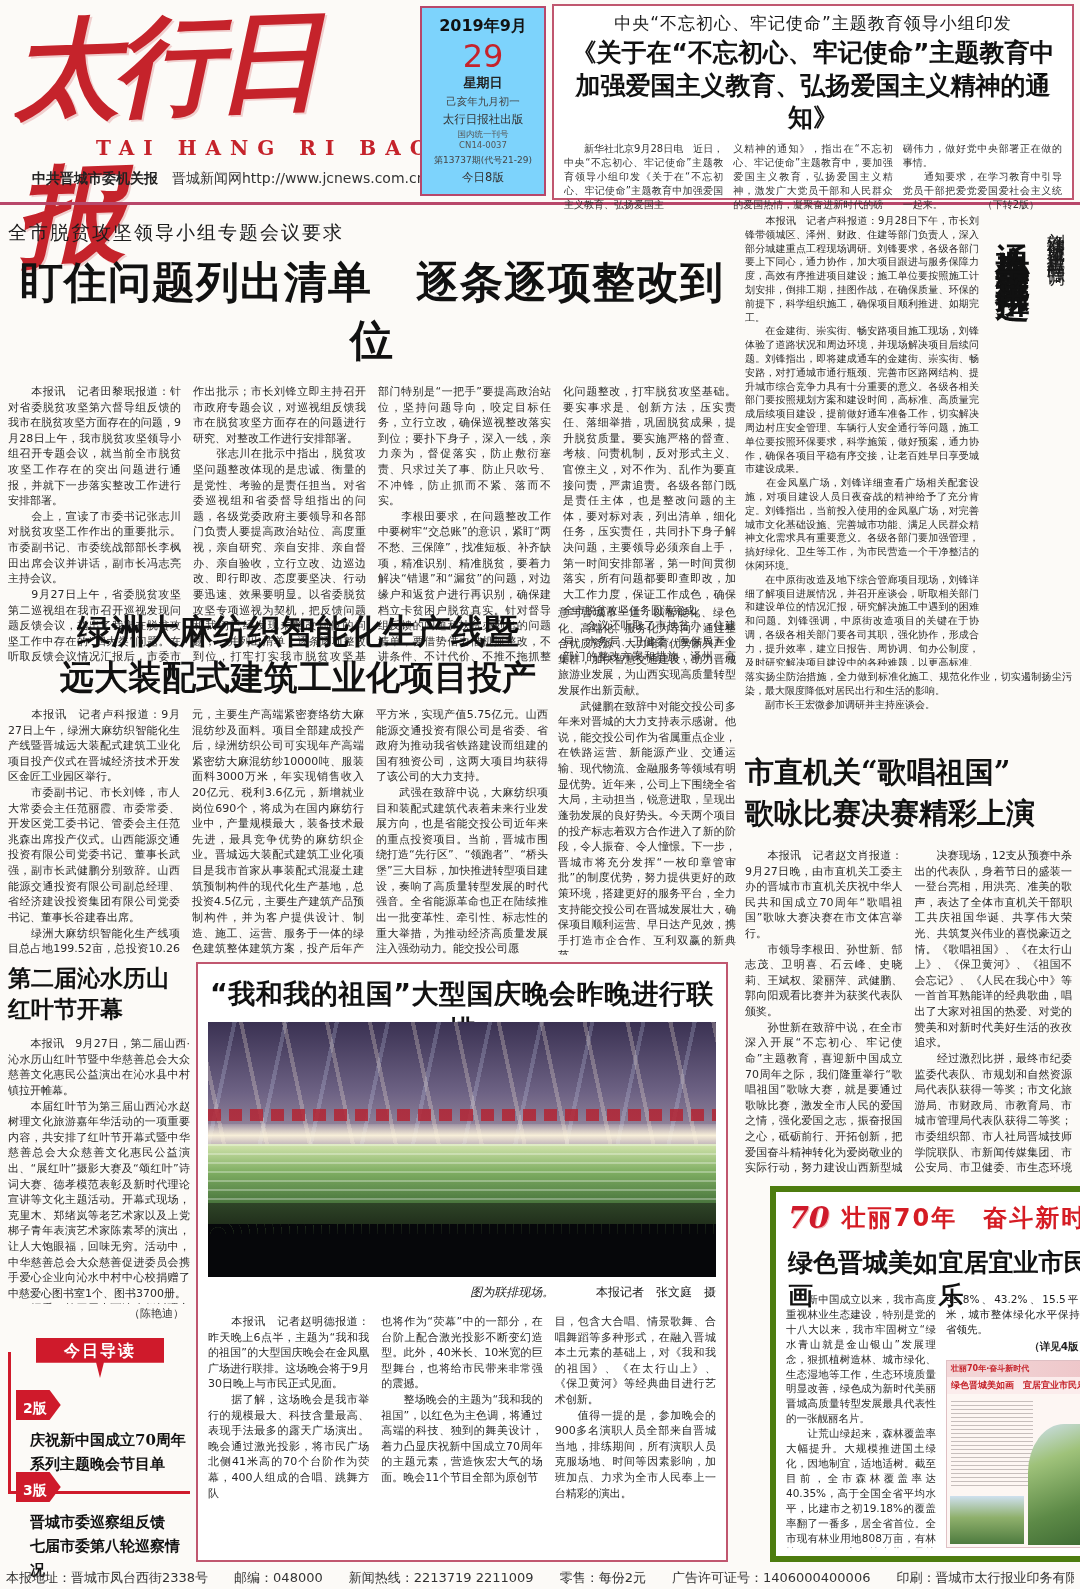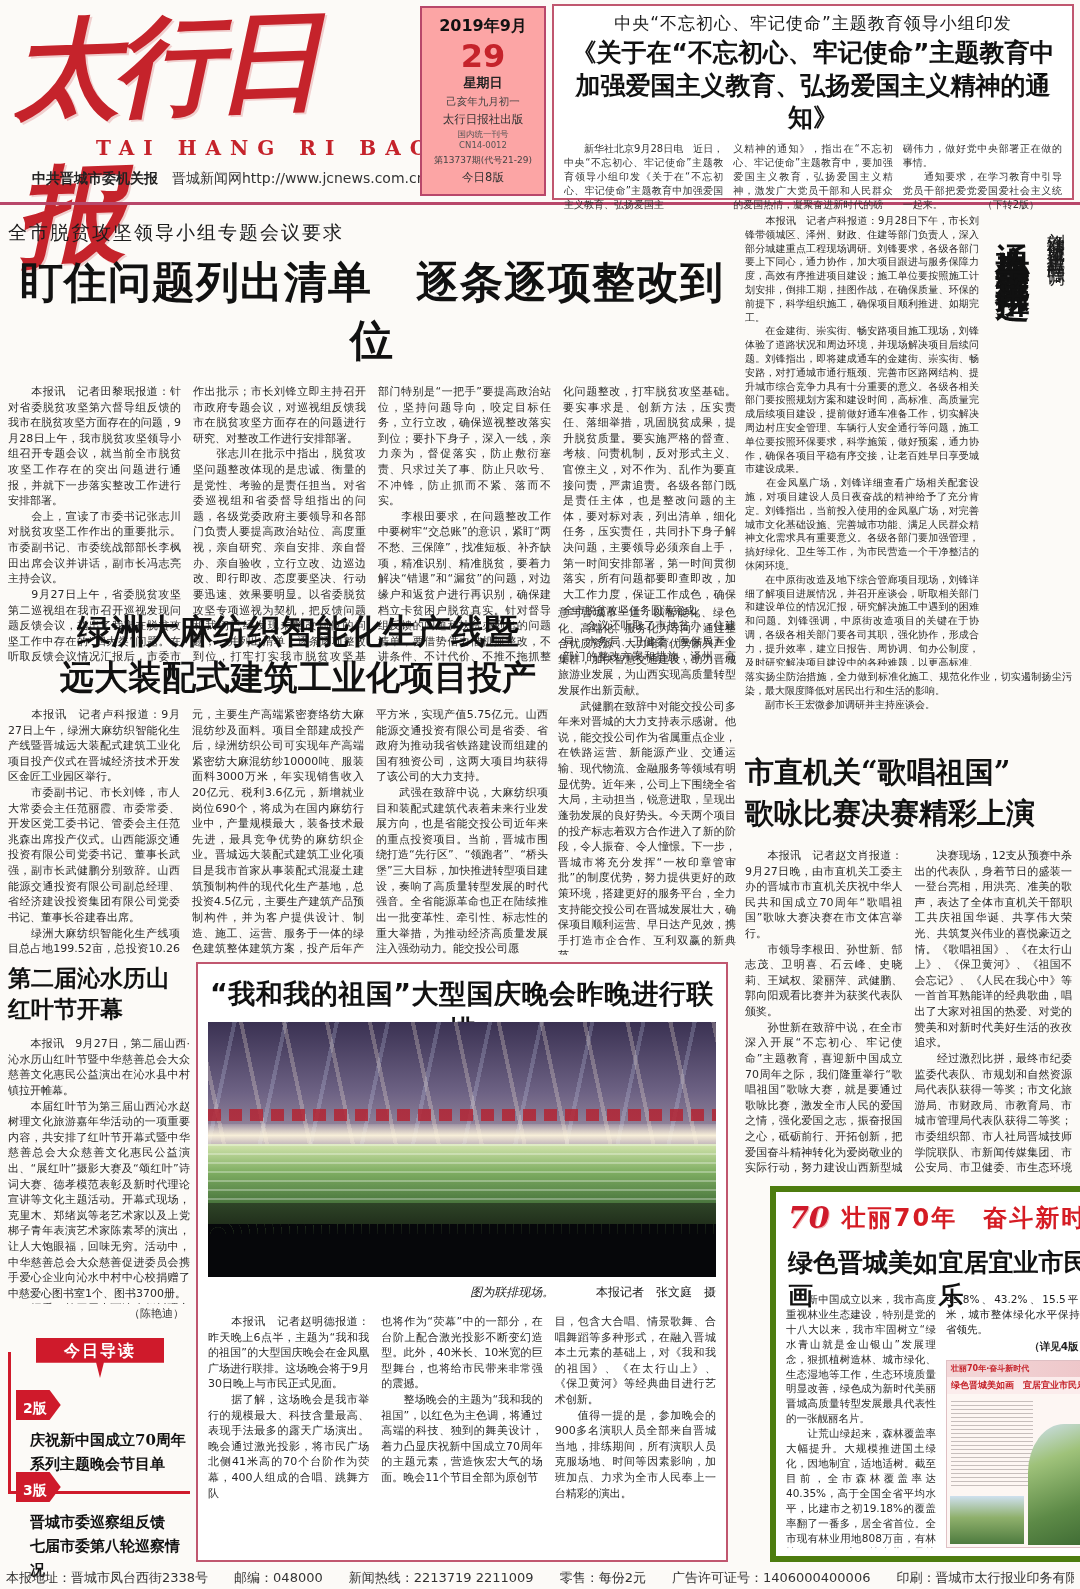--- a/index.html
+++ b/index.html
@@ -21,24 +21,24 @@
     font-family:"DejaVu Serif","Liberation Serif",serif; font-style:italic; font-weight:bold;
     font-size:108px; letter-spacing:-6px; color:#c5232b; transform:rotate(-2deg);
     text-shadow:2px 2px 0 #c5232b33;
   }
   .paper-pinyin { position:absolute; left:96px; top:136px; color:#c5232b; font-weight:bold;
     font-family:"DejaVu Serif","Liberation Serif",serif; font-size:20px; letter-spacing:9px; }
   .mast-info { position:absolute; left:32px; top:170px; width:390px; font-size:14px; color:#222; display:flex; gap:14px; white-space:nowrap; }
   .mast-org { font-weight:bold; }
   .mast-site { color:#333; }
   .date-box { position:absolute; left:420px; top:6px; width:126px; height:190px;
-    border:2px solid #b8476a; background:#fca5a5; display:flex; flex-direction:column;
+    border:2px solid #b8476a; background:#7dd3fc; display:flex; flex-direction:column;
     align-items:center; justify-content:space-between; padding:8px 2px 9px 2px; text-align:center; }
   .db-ym { font-weight:bold; font-size:16px; color:#111; }
-  .db-day { font-weight:700; font-size:32px; color:#c5232b; line-height:1; }
+  .db-day { font-weight:400; font-size:32px; color:#c5232b; line-height:1; }
   .db-week { font-weight:bold; font-size:13px; }
   .db-lunar { font-size:10.5px; color:#444; }
   .db-pub { font-size:11.5px; font-family:"DejaVu Serif",serif; color:#333; }
   .db-serial { font-size:8.5px; color:#555; line-height:1.3; }
   .db-issue { font-size:9px; color:#444; }
   .db-pages { font-size:11.5px; color:#333; }
   .mast-rule { position:absolute; left:0; top:202px; width:1080px; height:3px; background:#b8476a; }
 
   
   .topright { position:absolute; left:552px; top:4px; width:522px; height:196px;
@@ -170,21 +170,21 @@
       <span class="mast-org">中共晋城市委机关报</span>
       <span class="mast-site">晋城新闻网http://www.jcnews.com.cn</span>
     </div>
     <div class="date-box">
       <div class="db-ym">2019年9月</div>
       <div class="db-day">29</div>
       <div class="db-week">星期日</div>
       <div class="db-lunar">己亥年九月初一</div>
       <div class="db-pub serif">太行日报社出版</div>
       <div class="db-serial" style="white-space:pre-line">国内统一刊号
-CN14-0012</div>
+CN14-0037</div>
       <div class="db-issue">第13737期(代号21-29)</div>
       <div class="db-pages">今日8版</div>
     </div>
   </header>
   <div class="mast-rule"></div>
 
   <section class="topright">
     <div class="tr-kicker">中央“不忘初心、牢记使命”主题教育领导小组印发</div>
     <div class="tr-headline heavy" style="white-space:pre-line">《关于在“不忘初心、牢记使命”主题教育中
 加强爱国主义教育、弘扬爱国主义精神的通知》</div>

